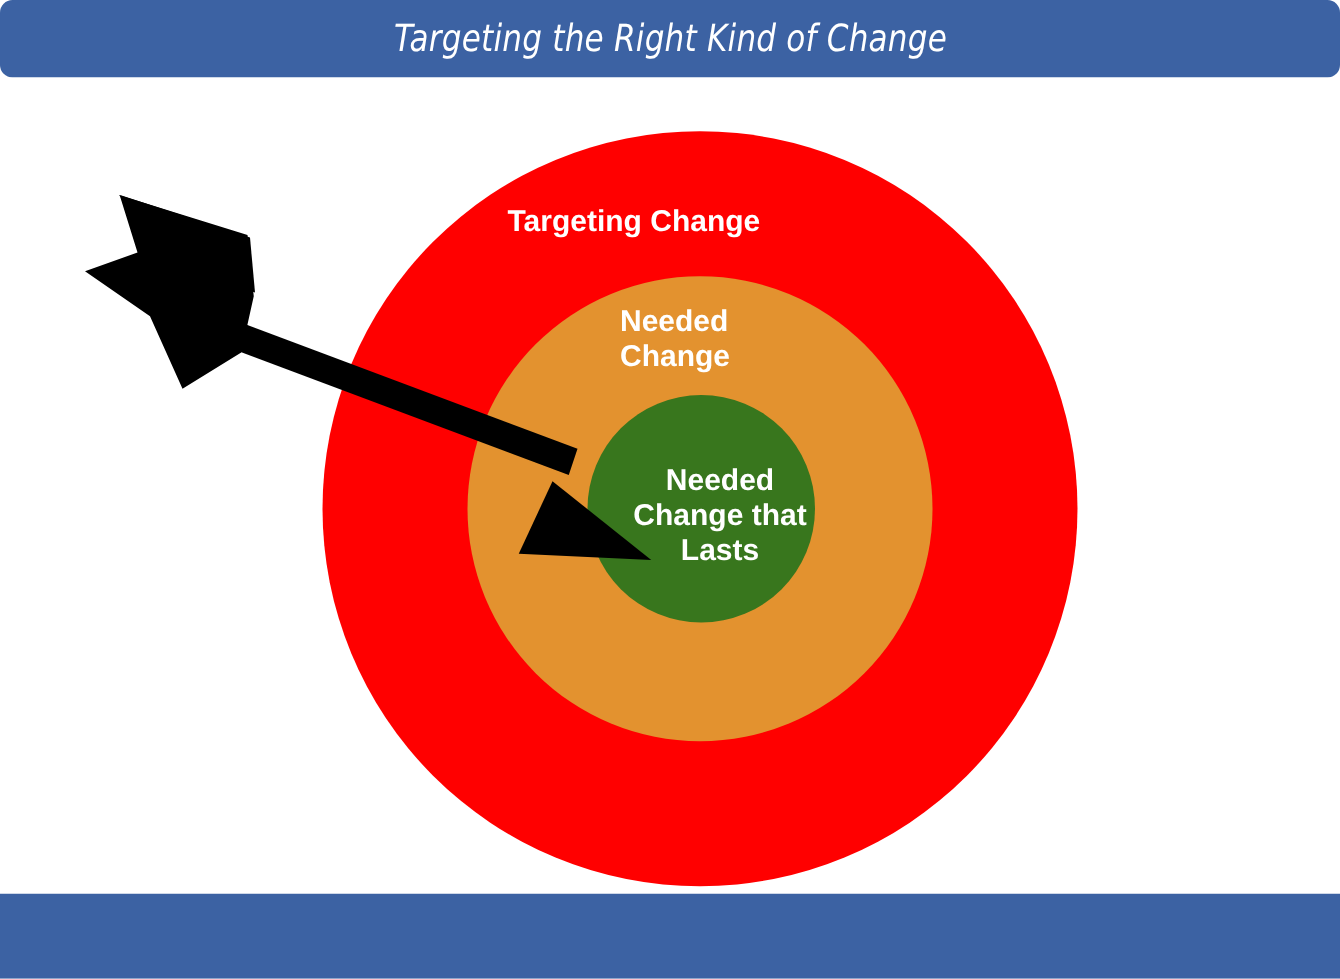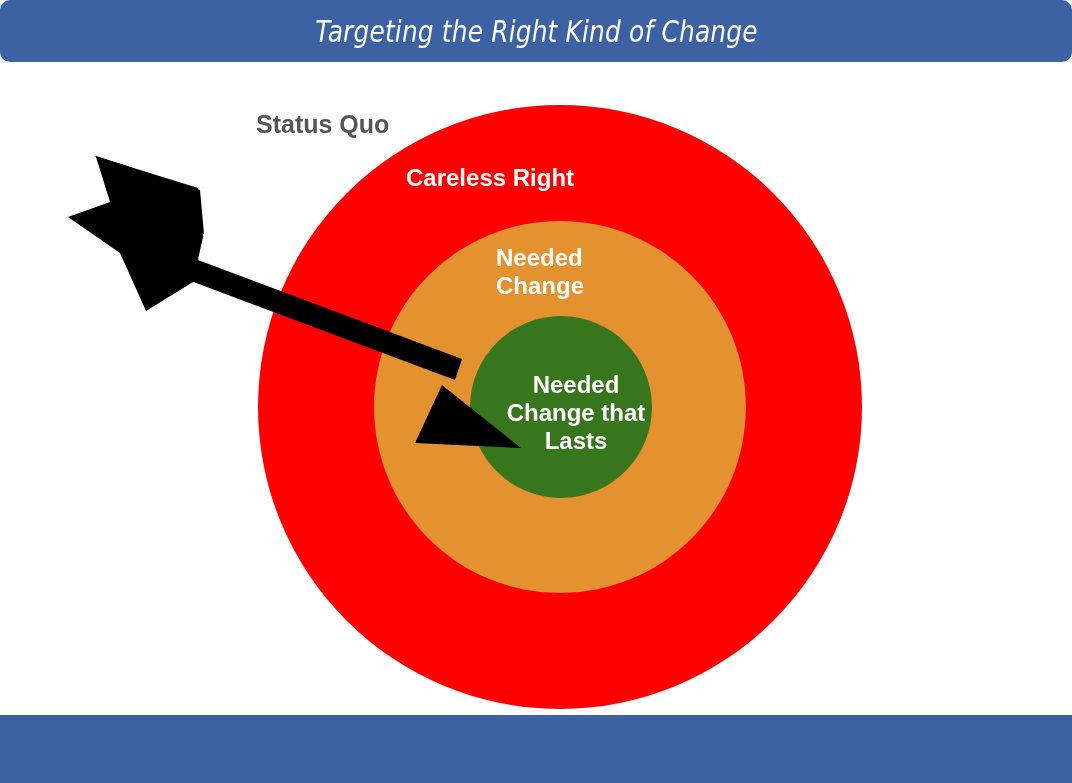--- a/index.html
+++ b/index.html
@@ -152,23 +152,22 @@
                  L 204 172
                  L 113 141 Z"></path>
 
         <path fill="#000000" d="M 442 323
                  L 521 386
                  L 415 381
                  L 442 323 Z"></path>
       </g>
     </svg>
 
-    <div class="lbl lbl-status-quo">Status Quo</div>
 
-    <div class="lbl lbl-careless">Careless Right</div>
+    <div class="lbl lbl-careless">Targeting Change</div>
 
     <div class="lbl lbl-needed">Needed
 Change</div>
 
     <div class="lbl lbl-lasts">Needed
 Change that
 Lasts</div>
 
   </div>
 

